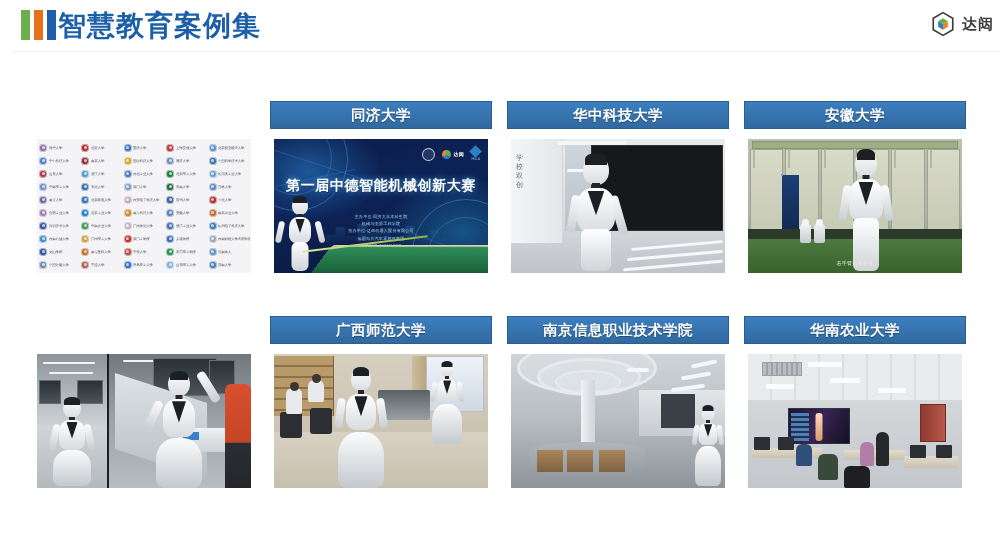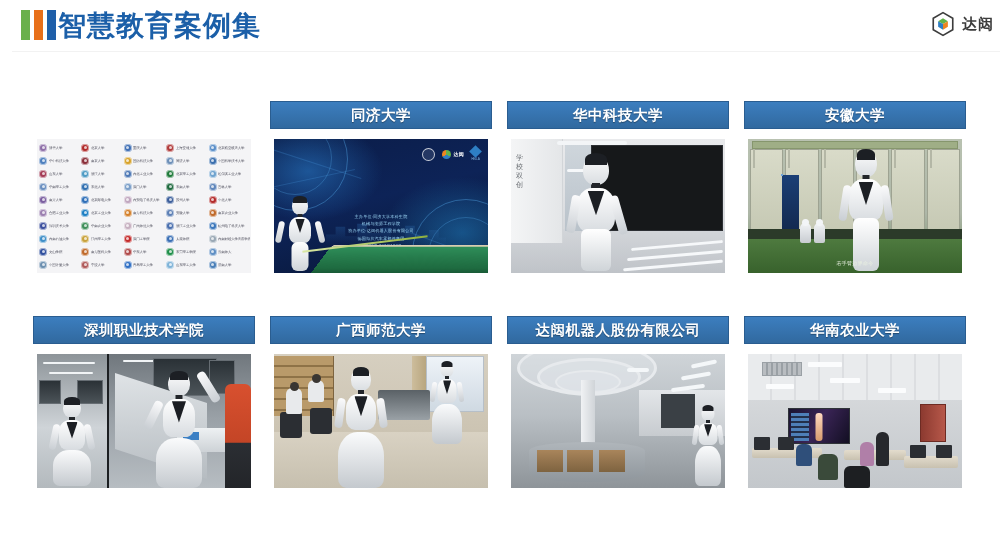--- a/index.html
+++ b/index.html
@@ -568,20 +568,21 @@
             <span class="mini-brand">
               <span class="dot"></span>
                 <span class="txt">达闼</span>
             </span>
             <span class="hella">
               <span class="dia"></span>
                 <span class="cap">HELLA</span>
             </span>
           </div>
 
+          <div class="poster-title">第一届中德智能机械创新大赛</div>
 
           <div class="poster-details">
             <span class="ln">主办单位:同济大学本科生院</span>
             <span class="ln">机械与能源工程学院</span>
             <span class="ln">协办单位:达闼机器人股份有限公司</span>
             <span class="ln">德国海拉汽车零部件集团</span>
             <span class="ln">比赛时间:2022/12/09</span>
             <span class="ln">比赛地点:开物馆一楼大厅</span>
           </div>
 
@@ -671,21 +672,20 @@
             <span class="legs" style="top:67px;width:26px;height:53px"></span>
           </div>
 
           <div class="subtitle">若手臂边界命令</div>
         </div>
       </div>
     </div>
   </div>
 
   <div class="case-card">
-    <div class="card-header">深圳职业技术学院</div>
     <div class="card-media">
       <div class="inner">
         <div class="scene s-szpt">
 
           <div class="pane left">
             <span class="ceillamp" style="left:6px;top:8px;width:52px"></span>
             <span class="ceillamp" style="left:12px;top:18px;width:44px"></span>
             <span class="winpanel" style="left:2px;top:26px;width:22px;height:24px"></span>
             <span class="winpanel" style="left:40px;top:26px;width:26px;height:24px"></span>
             <div class="robo" style="left:14px;top:44px;width:42px;height:88px">
@@ -771,21 +771,21 @@
             <span class="arm" style="left:1px;top:20px;width:5px;height:20px;transform:rotate(8deg)"></span>
             <span class="arm" style="right:1px;top:20px;width:5px;height:20px;transform:rotate(-8deg)"></span>
             <span class="base" style="top:42px;width:30px;height:40px"></span>
           </div>
         </div>
       </div>
     </div>
   </div>
 
   <div class="case-card">
-    <div class="card-header">达闼机器人股份有限公司</div>
+    <div class="card-header">南京信息职业技术学院</div>
     <div class="card-media">
       <div class="inner">
         <div class="scene s-njcit">
           <span class="backwall"></span>
           <span class="darkdoor"></span>
           <span class="ring r1"></span>
           <span class="ring r2"></span>
           <span class="ring r3"></span>
           <span class="strip" style="right:8px;top:8px;width:26px;height:4px;transform:rotate(-12deg)"></span>
           <span class="strip" style="right:14px;top:20px;width:30px;height:4px;transform:rotate(-10deg)"></span>

